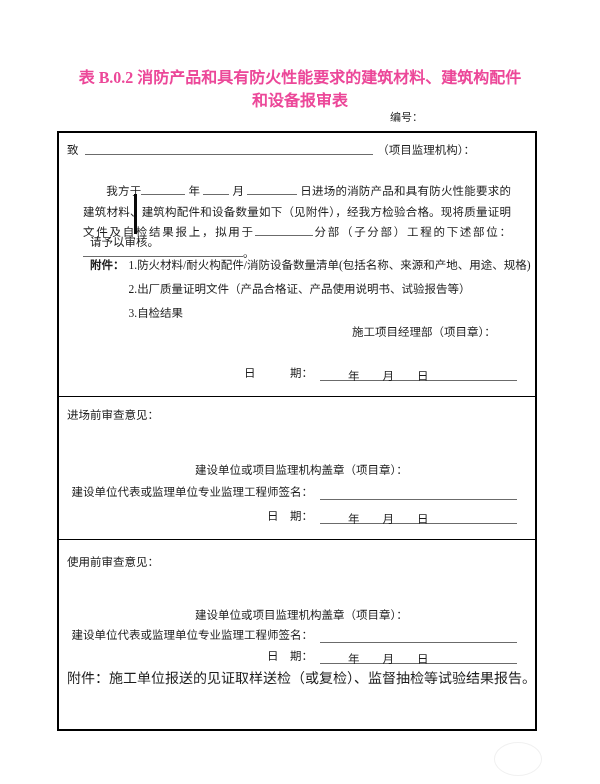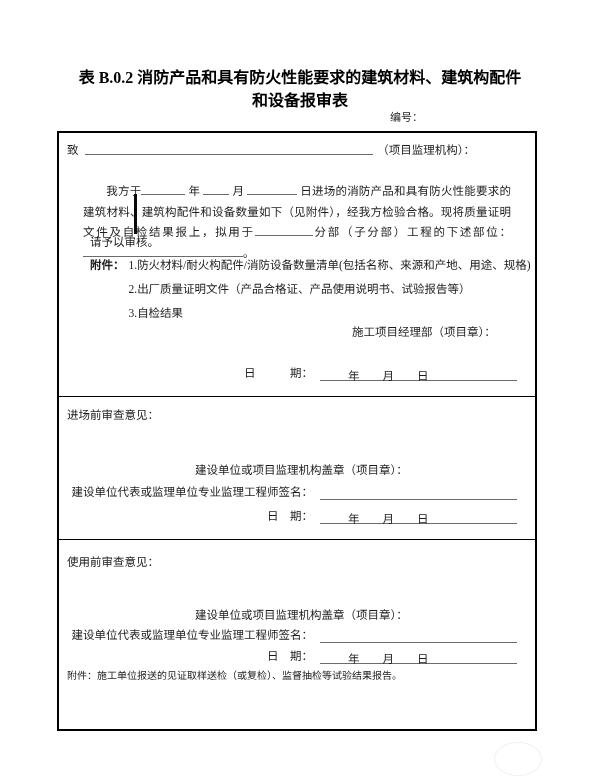--- a/index.html
+++ b/index.html
@@ -3,21 +3,21 @@
 <meta charset="utf-8">
 <style>
   html,body{margin:0;padding:0;background:#ffffff;}
   .page{
     position:relative;width:600px;height:784px;background:#ffffff;
     font-family:"Liberation Serif","DejaVu Serif",serif;
     color:#1c1c1c;overflow:hidden;
   }
   .title{
     position:absolute;top:66px;left:75px;width:450px;text-align:center;
-    font-weight:bold;font-size:16px;line-height:23px;color:#000000;
+    font-weight:bold;font-size:16px;line-height:23px;color:#ec4899;
   }
   .serial{position:absolute;top:108px;left:390px;font-weight:normal;font-size:11px;}
   .tbl{
     position:absolute;left:57px;top:131px;width:480px;height:600px;
     border:2px solid #000;box-sizing:border-box;background:#fff;
   }
   .row{position:relative;box-sizing:border-box;font-size:11.5px;}
   .row1{height:44px;border-bottom:1px solid #000;display:flex;}
   .cell-label{
     width:113px;border-right:2px solid #000;box-sizing:border-box;
@@ -49,21 +49,21 @@
   .attach-items{line-height:24px;}
   .stamp-line{position:absolute;white-space:nowrap;}
   .sig-line{
     position:absolute;right:18px;display:flex;align-items:flex-end;
     white-space:nowrap;
   }
   .sig-line .siglabel{margin-right:7px;padding-bottom:1px;}
   .sig-line .uline{width:197px;}
   .sig-line .uline.dated{padding-left:28px;box-sizing:content-box;width:169px;font-size:11.5px;}
   .section-title{position:absolute;left:8px;}
-  .footer-note{position:absolute;left:8px;top:127px;font-size:10px;white-space:nowrap;}
+  .footer-note{position:absolute;left:8px;top:127px;font-size:14px;white-space:nowrap;}
   .artifact{position:absolute;left:134px;top:194px;width:3px;height:40px;background:#0a0a0a;}
   .watermark{
     position:absolute;left:494px;top:742px;width:46px;height:32px;
     border:1px solid #f1f1f1;border-radius:50%;
   }
 </style>
 </head>
 <body>
 
 <div class="page">

